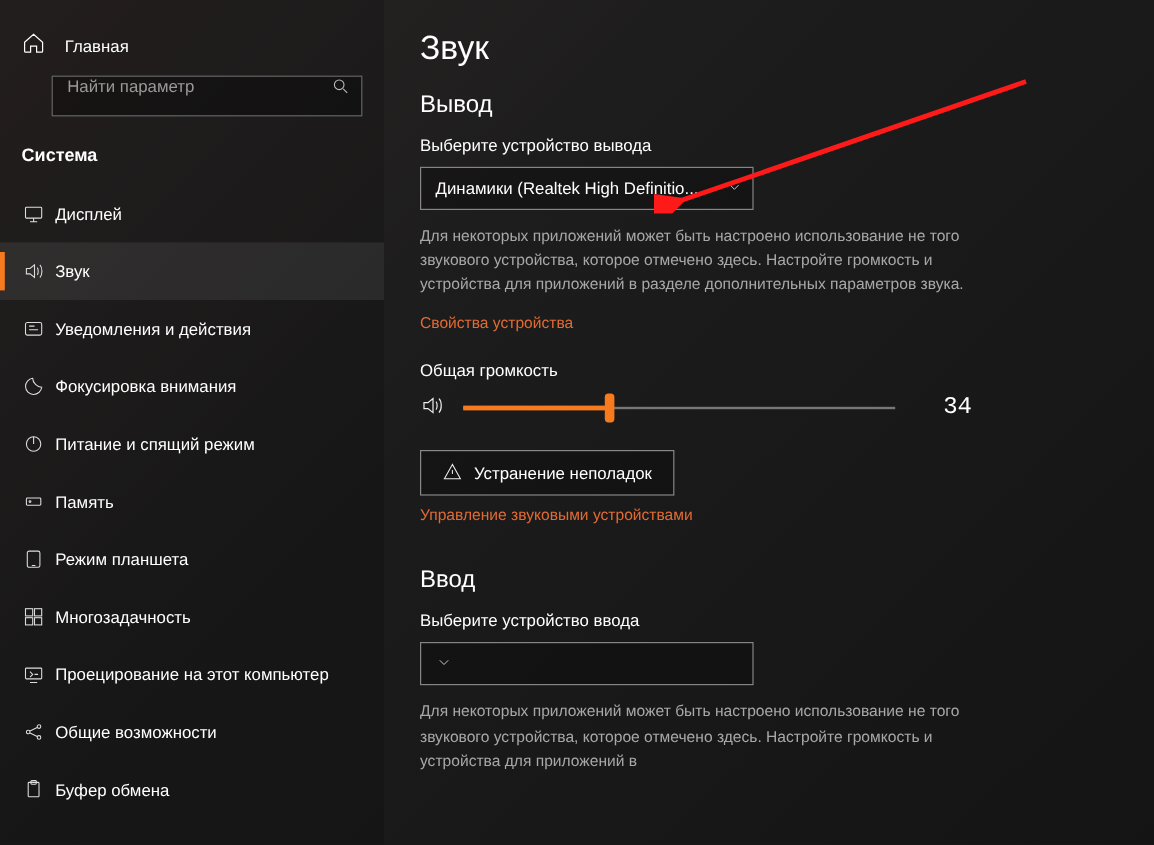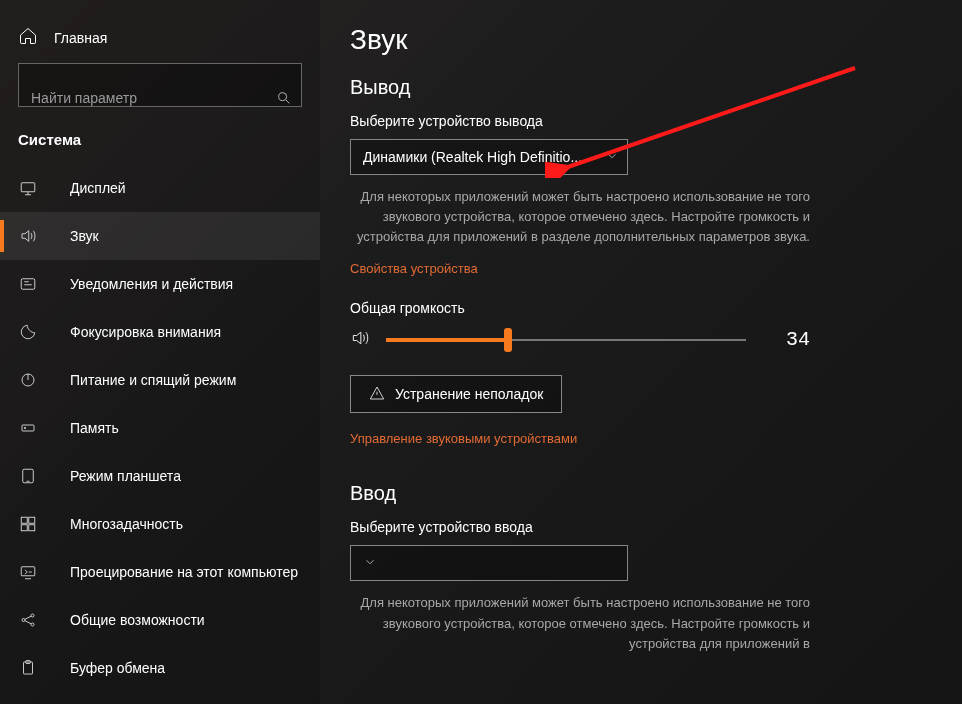--- a/index.html
+++ b/index.html
@@ -29,25 +29,26 @@
     display: flex;
     align-items: center;
     gap: 16px;
     padding: 8px 18px 14px 18px;
   }
   .home-row .home-icon svg { width: 20px; height: 20px; fill: none; stroke:#fff; stroke-width:1.2; }
   .home-row .label { font-size: 14px; }
   .search-wrap { padding: 0 18px 18px 18px; }
   .search {
     position: relative;
-    height: 44px;
+    height: 34px;
     border: 1px solid #666;
     background: rgba(0,0,0,0.3);
     display: flex;
-    align-items: flex-end;
+    align-items: flex-start;
+    margin-left: 25px;
   }
   .search input {
     flex: 1;
     background: transparent;
     border: none;
     outline: none;
     color: #bbb;
     font-size: 14px;
     padding: 0 12px;
   }
@@ -56,21 +57,21 @@
   .search .s-icon svg { width:16px; height:16px; stroke:#bbb; fill:none; stroke-width:1.4; }
   .section-title {
     padding: 6px 18px 16px 18px;
     font-size: 15px;
     font-weight: 600;
   }
   .nav { display:flex; flex-direction:column; }
   .nav-item {
     display:flex;
     align-items:center;
-    gap:32px;
+    gap:8px;
     height:48px;
     padding: 0 18px;
     cursor:pointer;
     position:relative;
   }
   .nav-item.active { background: rgba(255,255,255,0.08); }
   .nav-item.active::before {
     content:"";
     position:absolute;
     left:0; top:8px; bottom:8px;
@@ -86,21 +87,21 @@
     flex:1;
     padding: 24px 36px 0 30px;
     overflow-y:auto;
     position:relative;
   }
   .main::-webkit-scrollbar { width:6px; }
   .main::-webkit-scrollbar-thumb { background:#555; }
   h1.page-title { font-size:28px; font-weight:400; margin:0 0 20px 0; }
   h2.sub-title { font-size:20px; font-weight:400; margin:18px 0 14px 0; }
   .field-label { font-size:14px; margin:8px 0 10px 0; color:#fff; }
-  .help-text { font-size:13px; line-height:1.55; color:#a8a8a8; max-width:460px; margin:12px 0 8px 0;text-align:right; }
+  .help-text { font-size:13px; line-height:1.55; color:#a8a8a8; max-width:460px; margin:12px 0 8px 0; }
   .link { color:#e26b34; font-size:13px; cursor:pointer; display:inline-block; margin-top:6px; }
   .dropdown {
     width: 278px;
     height: 36px;
     border:1px solid #858585;
     background: rgba(0,0,0,0.25);
     display:flex;
     align-items:center;
     padding:0 8px 0 12px;
     justify-content:space-between;
@@ -330,21 +331,21 @@
     </div>
 
     <div class="tb-button">
       <span><svg viewBox="0 0 24 24">
             <path d="M12 3 2 21h20L12 3z"></path>
             <path d="M12 10v5M12 18h.01"></path>
           </svg></span>
       <span>Устранение неполадок</span>
     </div>
 
-    <div><span class="link" style="margin-top:18px">Управление звуковыми устройствами</span></div>
+    <div><span class="link" style="margin-top:8px">Управление звуковыми устройствами</span></div>
 
     
     <h2 class="sub-title" style="margin-top:36px">Ввод</h2>
     <div class="field-label">Выберите устройство ввода</div>
     <div class="dropdown">
       <span class="chev"><svg viewBox="0 0 24 24">
             <path d="m6 9 6 6 6-6"></path>
           </svg></span>
     </div>
     <div class="help-text">Для некоторых приложений может быть настроено использование не того звукового устройства, которое отмечено здесь. Настройте громкость и устройства для приложений в</div>

